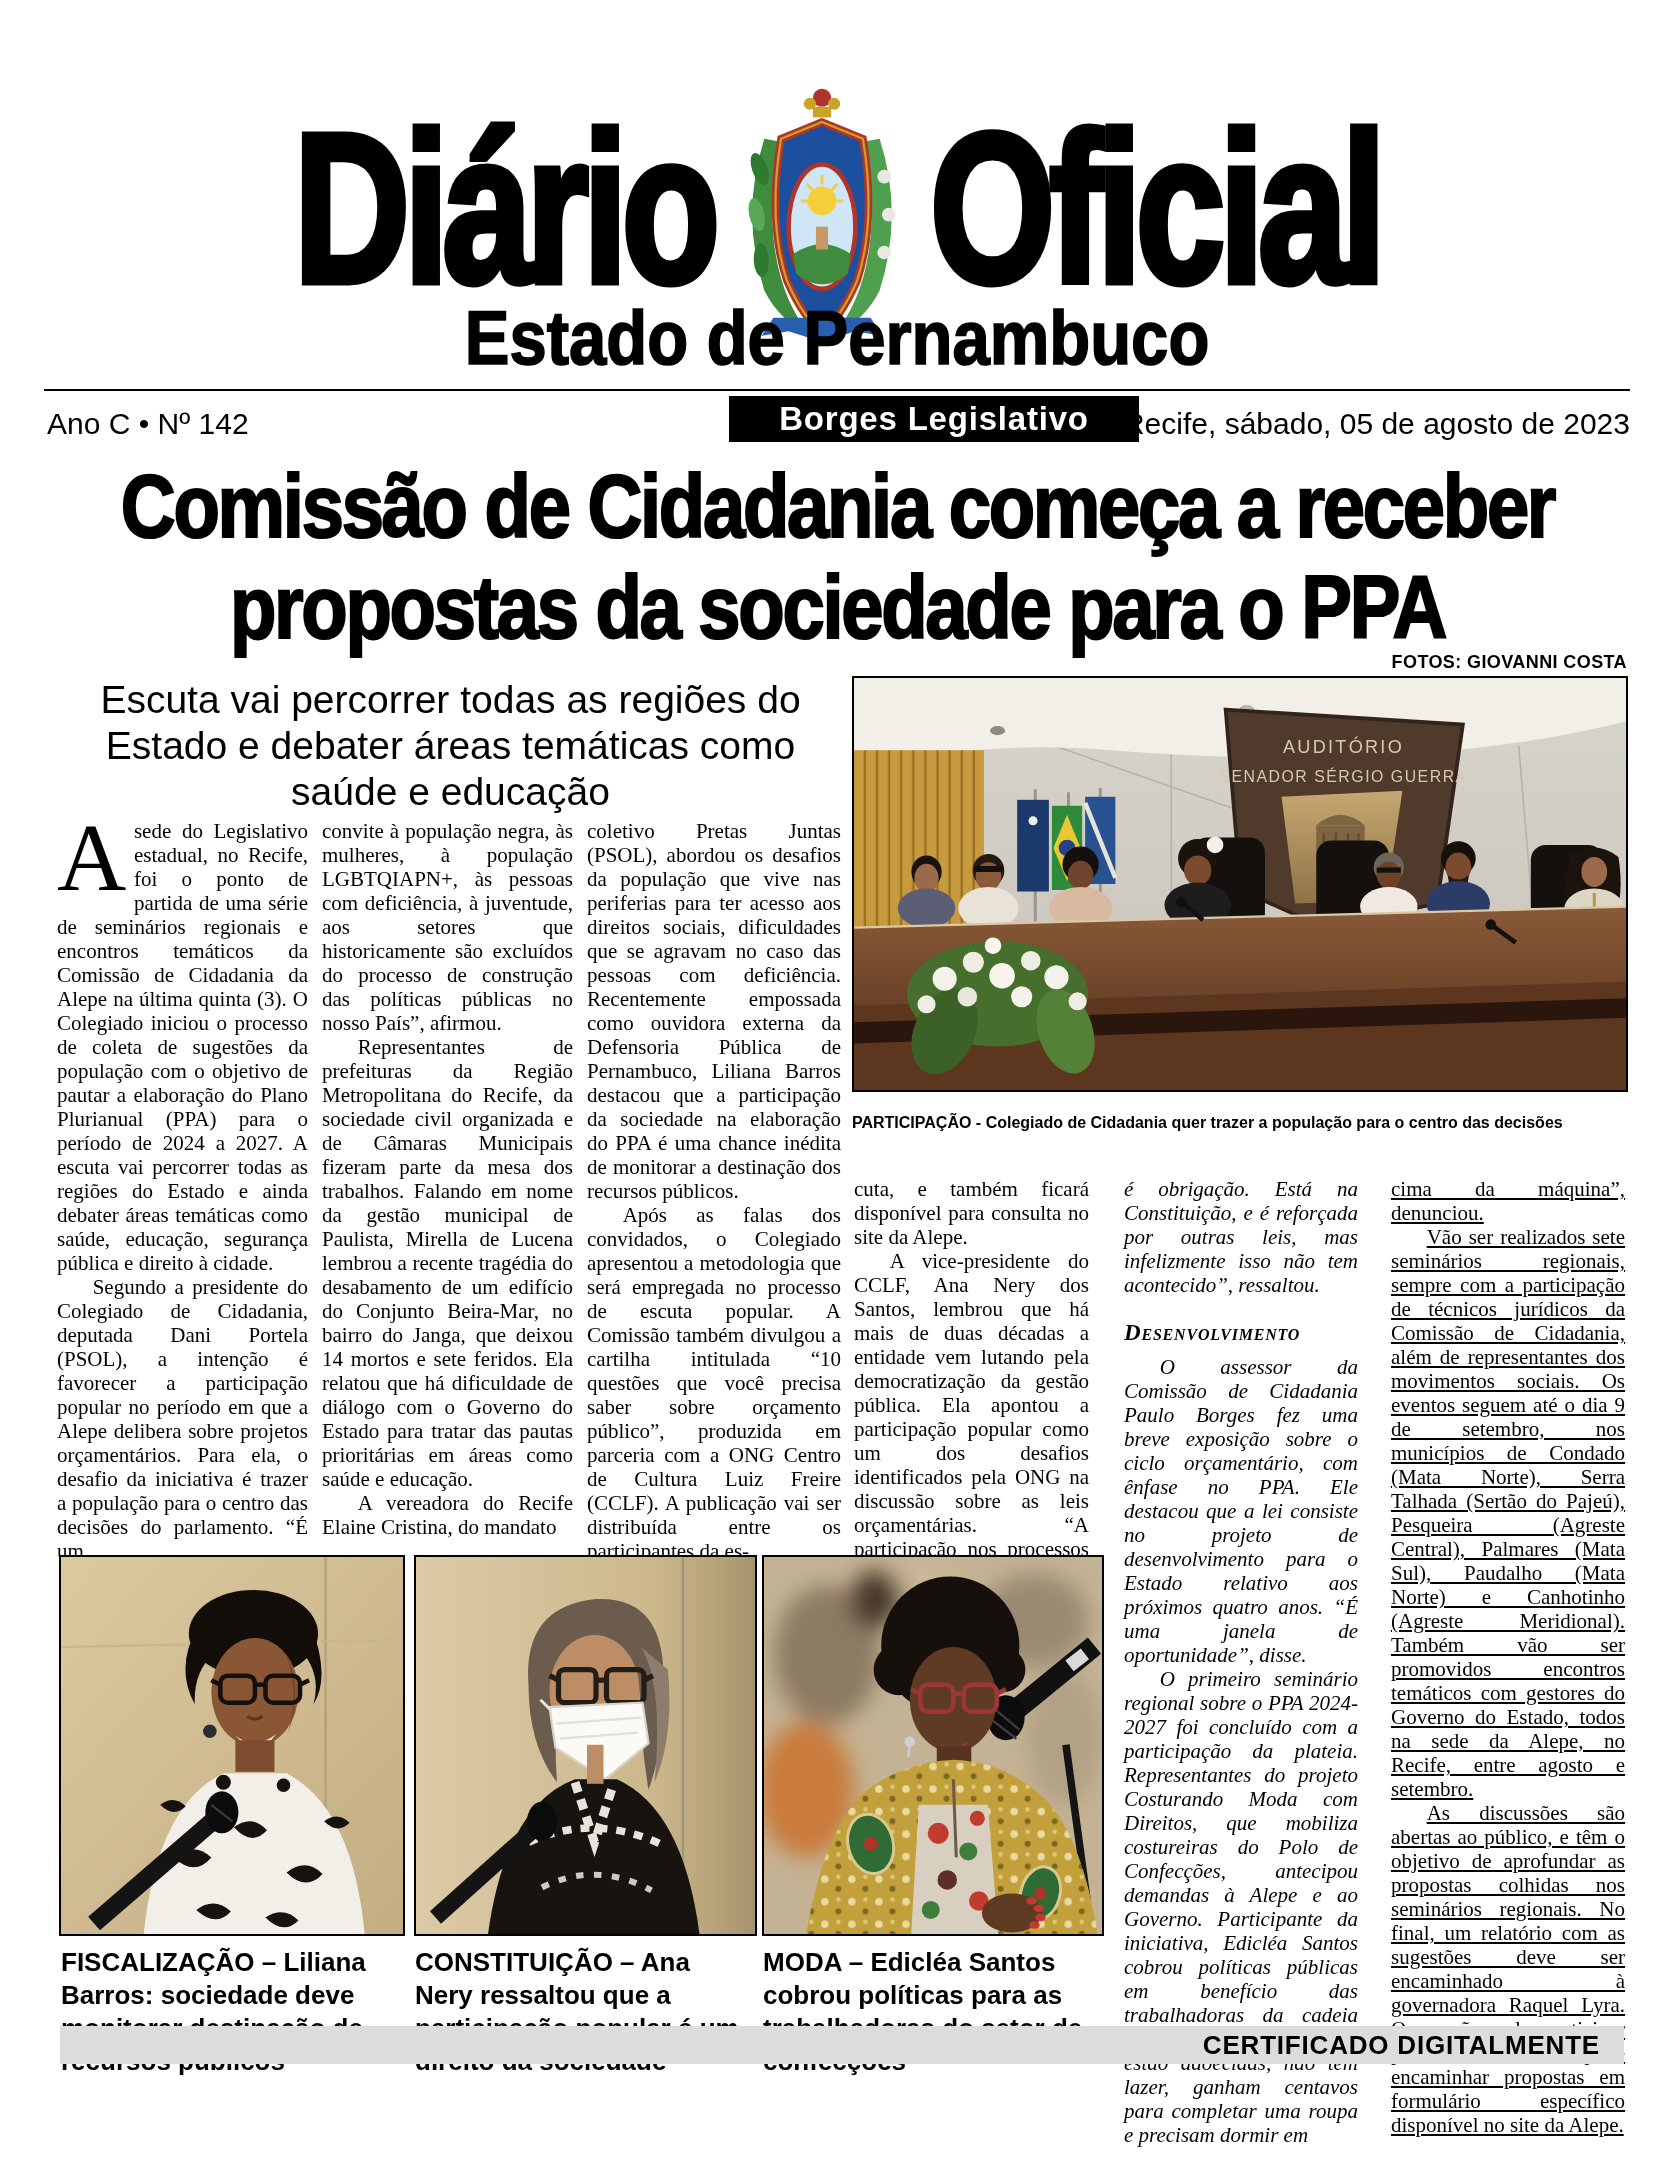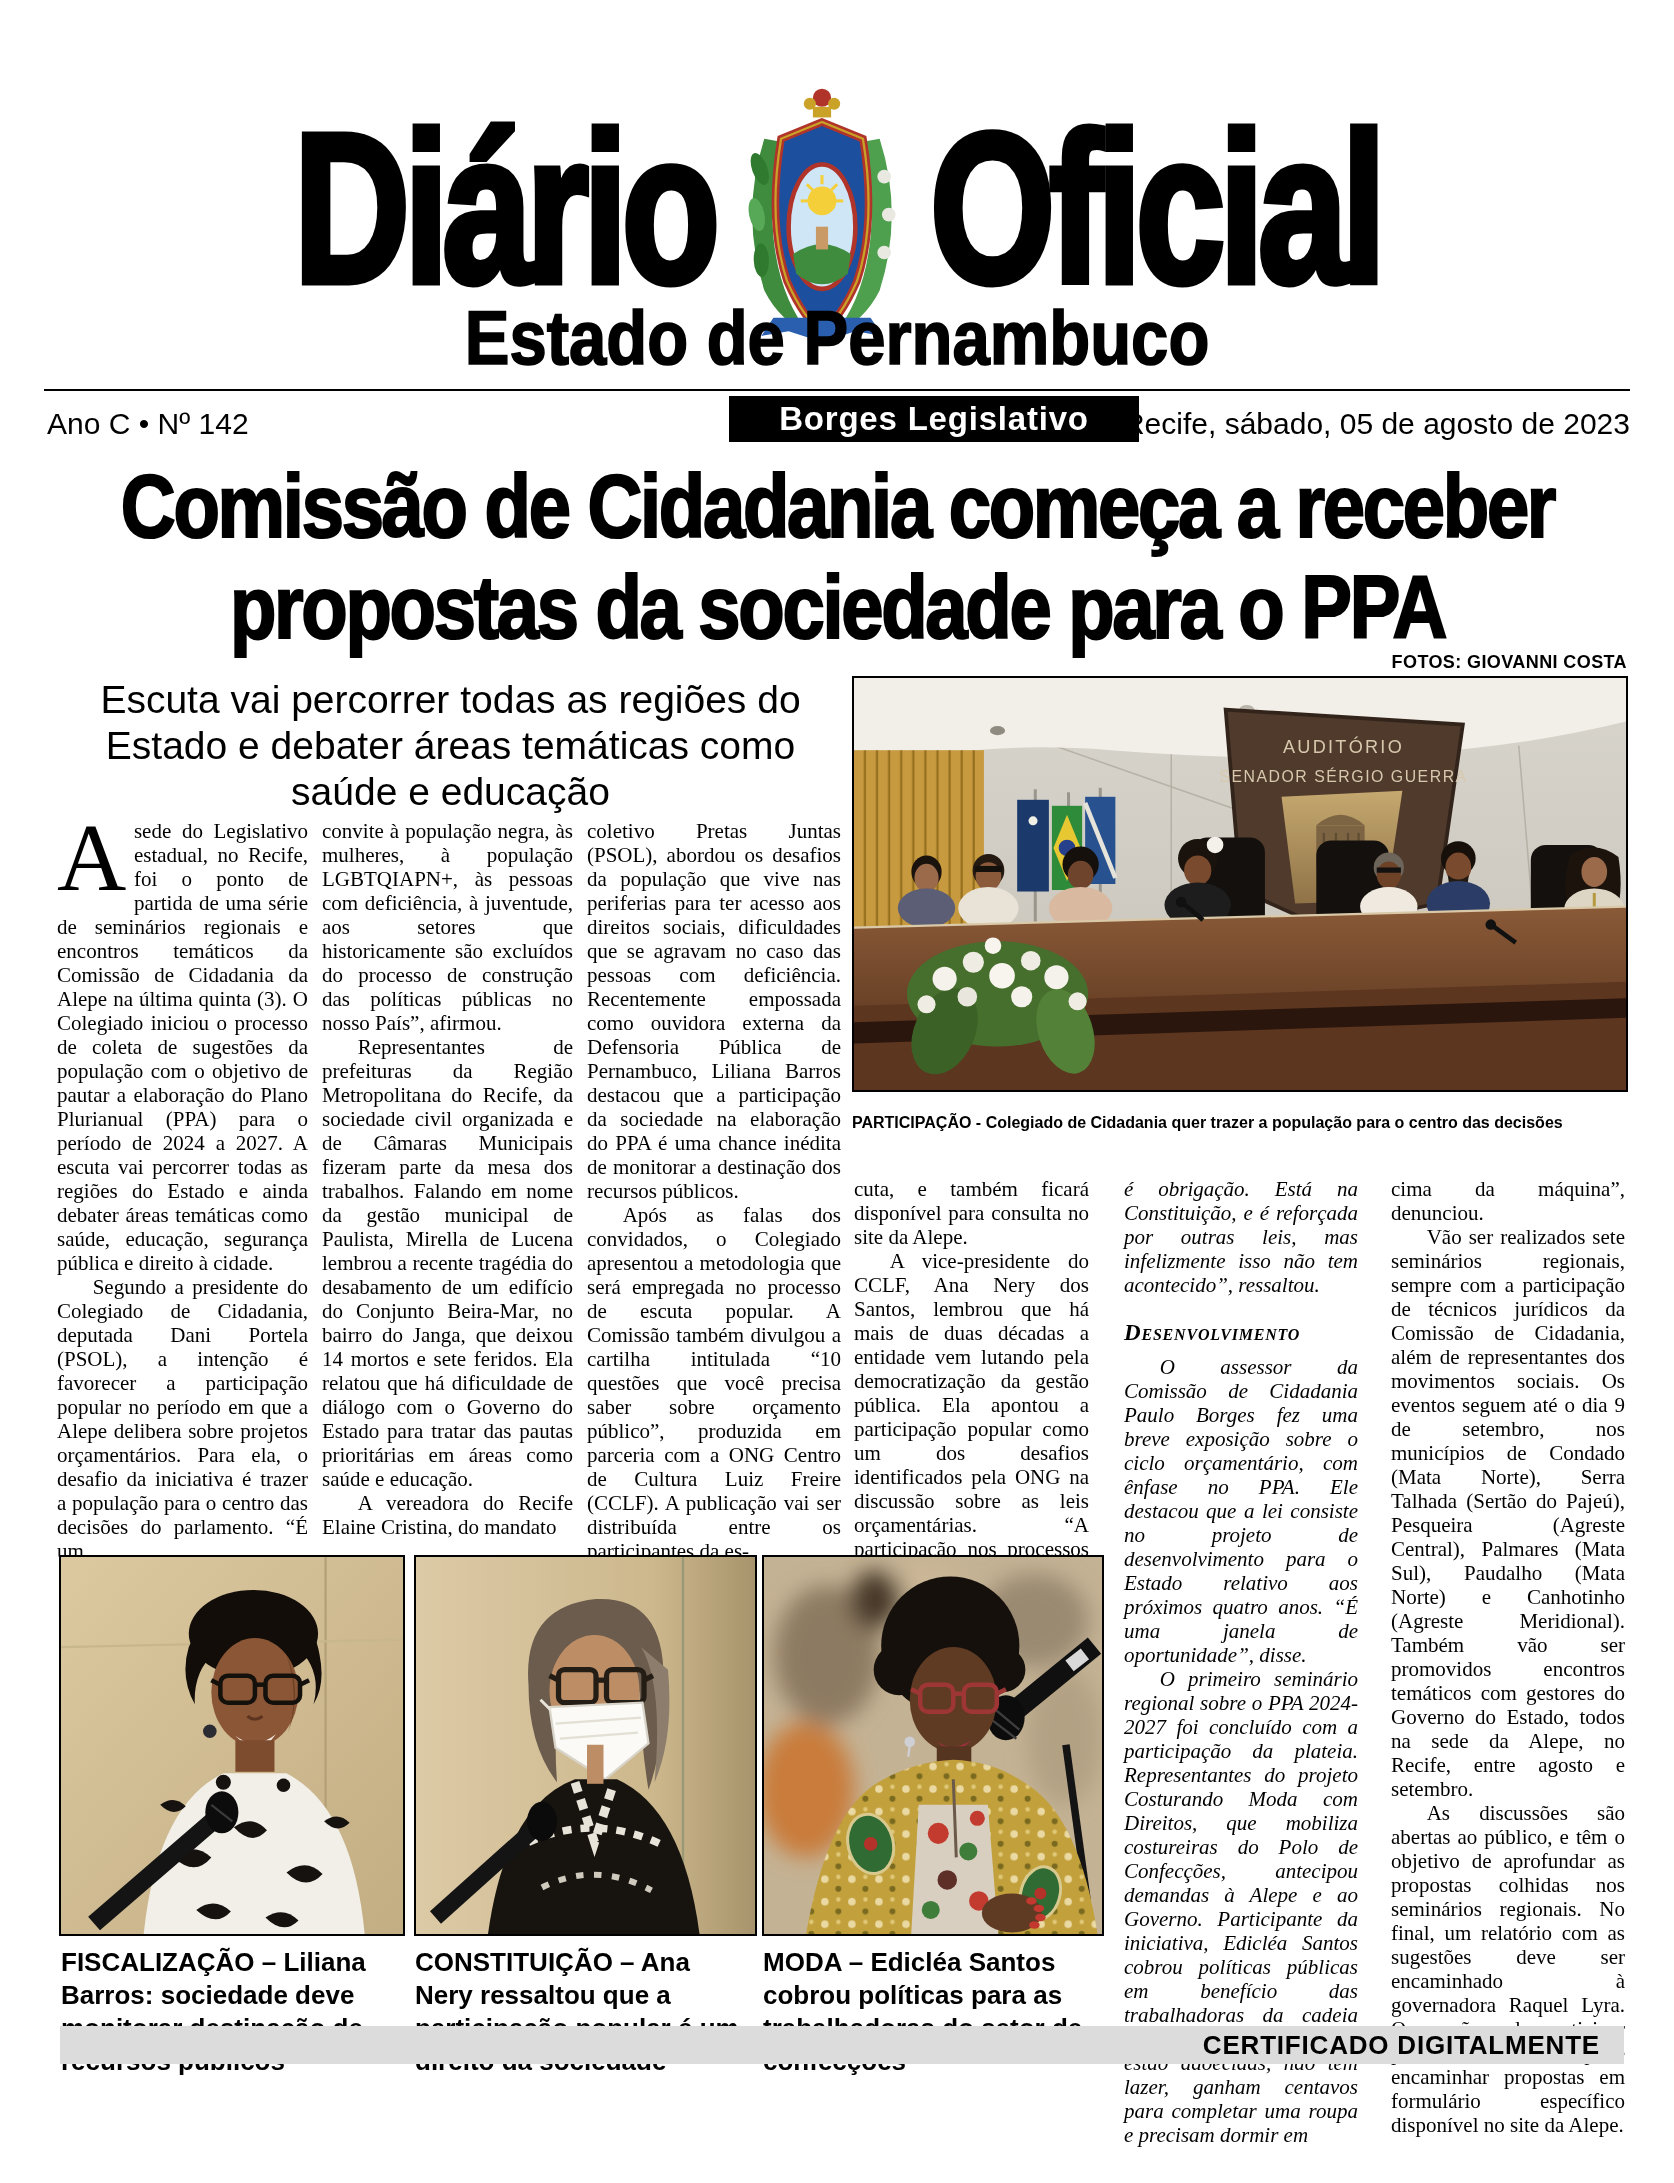--- a/index.html
+++ b/index.html
@@ -44,21 +44,21 @@
   .bodycol p.cont,.bodycol p.lead{text-indent:0;}
   .dropcap{float:left;font-size:96px;line-height:71px;padding:3px 7.6px 0 0;font-weight:normal;}
   h3.sec{font-family:"Liberation Serif",serif;font-weight:bold;font-size:23px;line-height:26px;
          font-variant:small-caps;letter-spacing:0.8px;margin:23px 0 9px 0;}
   .colL1{left:57px;width:251px;height:728px;}
   .colL2{left:322px;width:251px;height:728px;}
   .colL3{left:587px;width:254px;height:728px;}
   .colR{top:1177px;}
   .colR1{left:854px;width:235px;height:372px;}
   .colR2{left:1124px;width:234px;height:942px;font-style:italic;}
-  .colR3{left:1391px;width:234px;height:942px;}
+  .colR3{left:1391px;width:234px;height:942px;text-decoration:underline;}
 
   
   .photo{position:absolute;border:2.3px solid #000;background:#cbb894;box-sizing:border-box;}
   .photo svg{display:block;width:100%;height:100%;}
   .main-photo{left:852px;top:676px;width:776px;height:416px;}
   .main-caption{position:absolute;left:852px;top:1107px;width:744px;font-size:16px;line-height:32px;
                 font-weight:bold;}
   .bp1{left:59px;top:1555px;width:346px;height:381px;}
   .bp2{left:414px;top:1555px;width:343px;height:381px;}
   .bp3{left:762px;top:1555px;width:342px;height:381px;}

